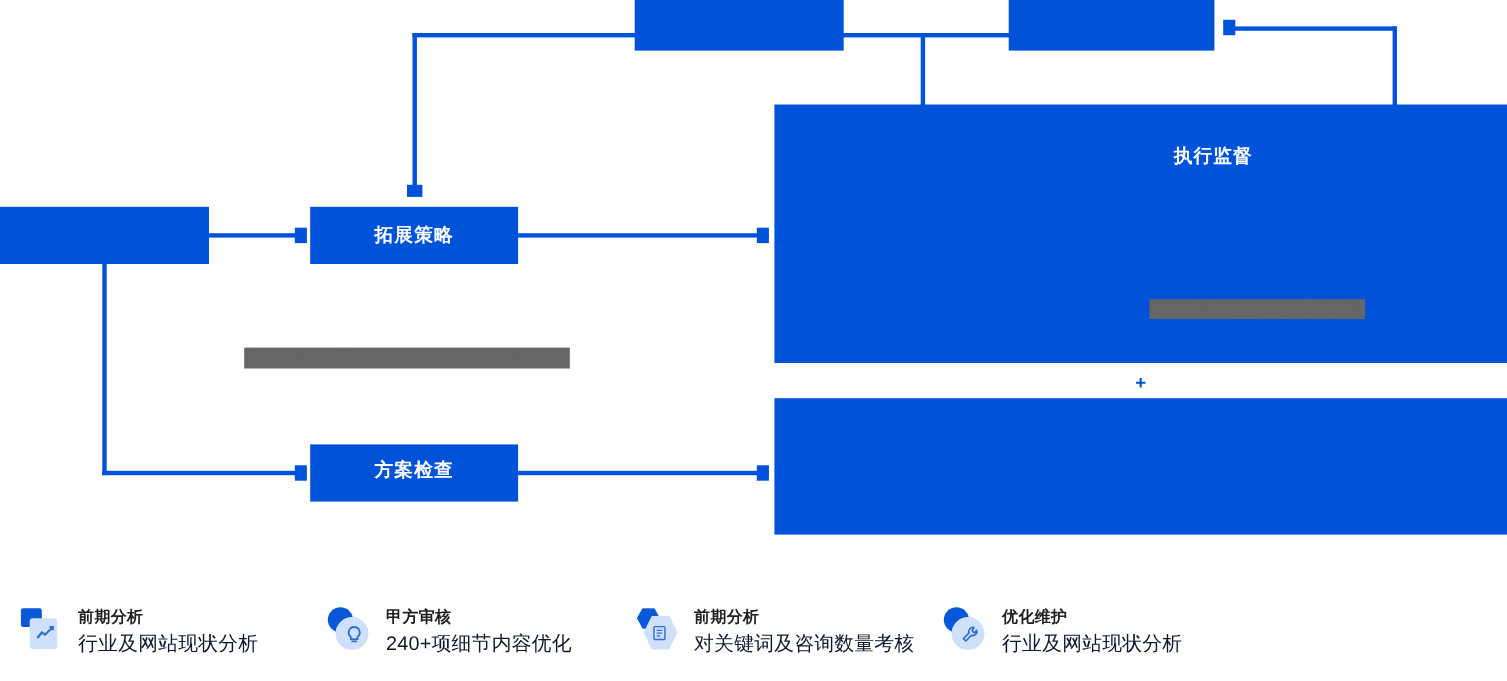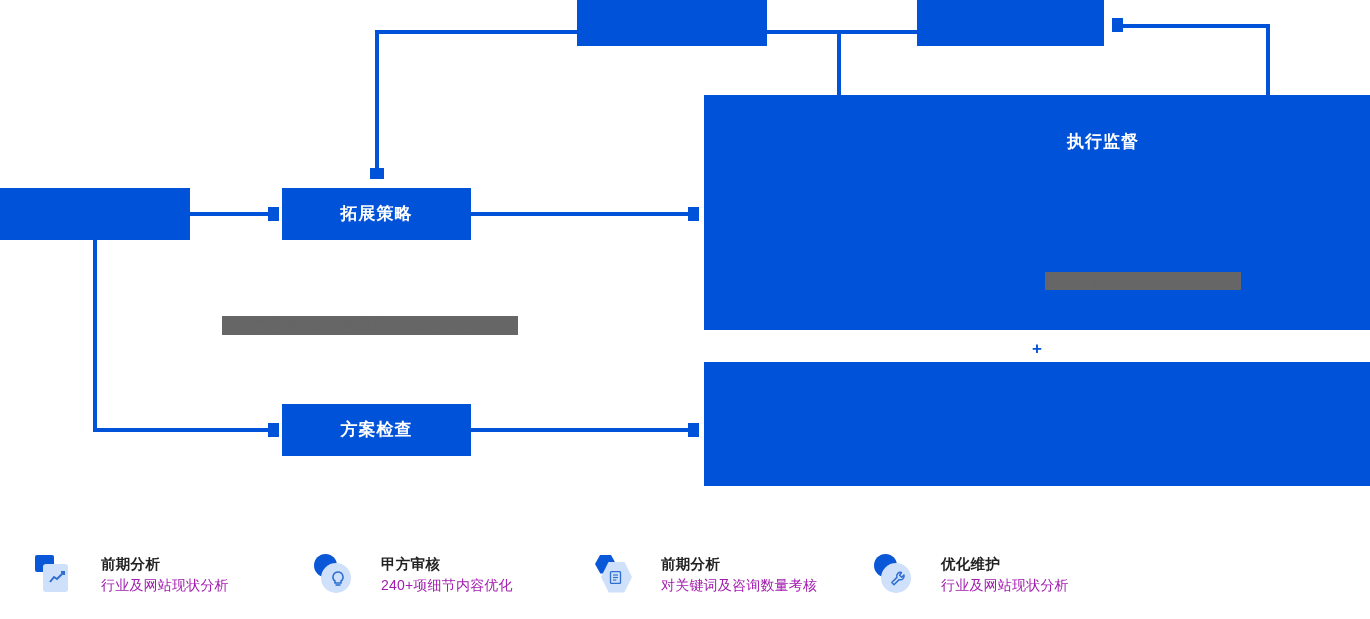--- a/index.html
+++ b/index.html
@@ -66,41 +66,41 @@
     position: absolute;
     left: 0;
     top: 528px;
     width: 1370px;
     height: 91px;
     display: flex;
     align-items: center;
   }
   .feature {
     display: flex;
-    align-items: flex-end;
-    gap: 25px;
+    align-items: flex-start;
+    gap: 11px;
     flex: 0 0 280px;
-    padding-left: 34px;
+    padding-left: 18px;
   }
   .feature:last-child { flex: 0 0 250px; }
   .feature .ficon {
     width: 42px; height: 42px;
     position: relative;
     flex: 0 0 42px;
   }
   .feature .ftext { display: flex; flex-direction: column; gap: 3px; }
   .feature .ftitle {
     font-size: 14.5px;
     font-weight: 700;
     color: #222222;
     letter-spacing: .3px;
   }
   .feature .fsub {
-    font-size: 14px;
-    color: #a21caf;
+    font-size: 18px;
+    color: #0f172a;
     letter-spacing: .2px;
   }
 
   
   .ic-sq-back {
     position: absolute; left: 1px; top: 2px;
     width: 19px; height: 17px; background: #0a57d8; border-radius: 2px;
   }
   .ic-sq-front {
     position: absolute; left: 9px; top: 11px;
@@ -163,21 +163,21 @@
     <div class="arrowhead" style="left:688px; top:423px;"></div>
 
     <div class="node blank" style="left:-10px; top:188px; width:200px; height:52px;">
       <span></span>
     </div>
 
     <div class="node" style="left:282px; top:188px; width:189px; height:52px;">
       <span>拓展策略</span>
     </div>
 
-    <div class="node" style="left:282px; top:404px; width:189px; height:52px;">
+    <div class="node" style="left:282px; top:404px; width:189px; height:52px;font-family:Liberation Mono, monospace;">
       <span>方案检查</span>
     </div>
 
     <div class="node blank" style="left:577px; top:-16px; width:190px; height:62px;">
       <span></span>
     </div>
 
     <div class="node blank" style="left:917px; top:-16px; width:187px; height:62px;">
       <span></span>
     </div>

